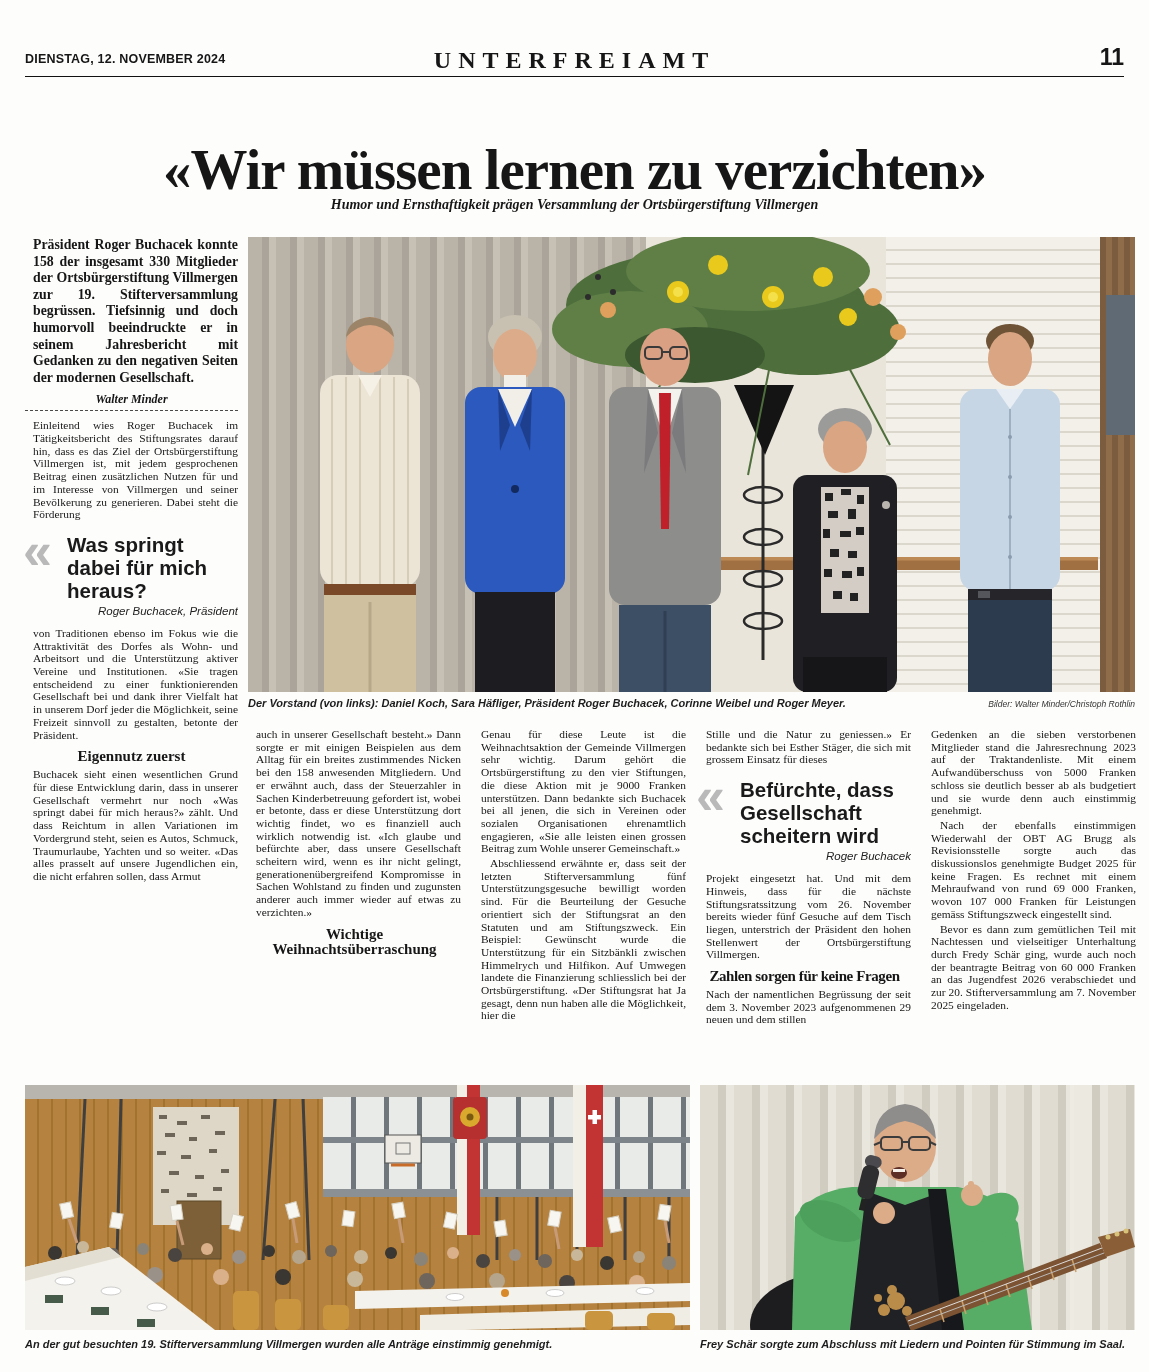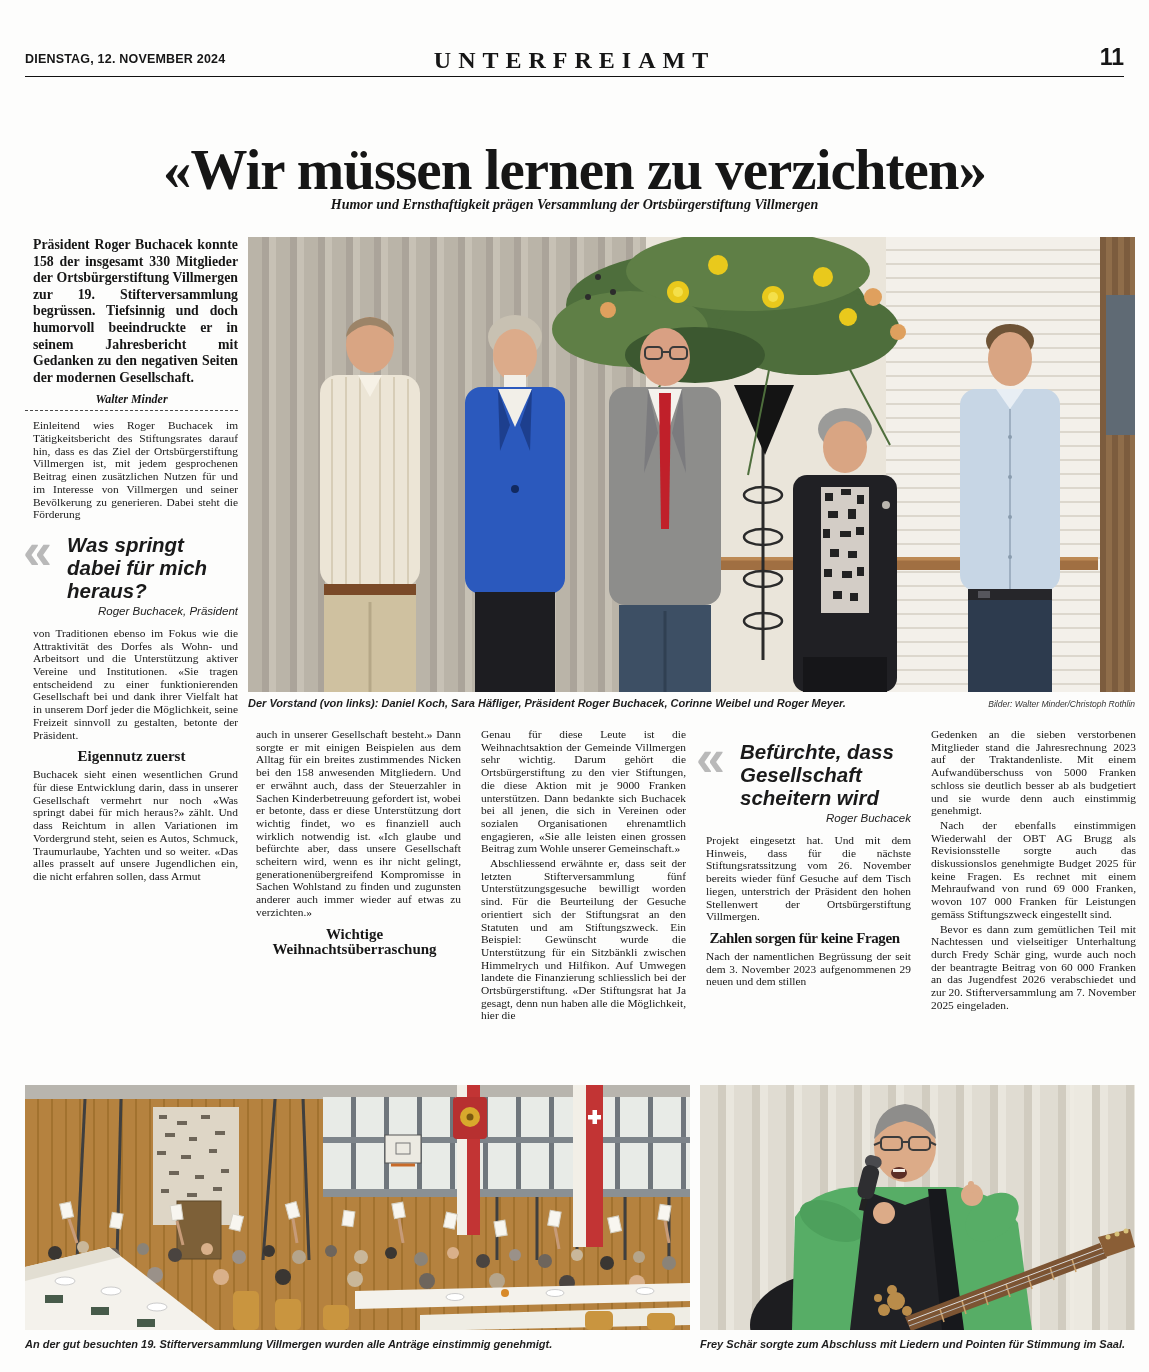--- a/index.html
+++ b/index.html
@@ -26,21 +26,21 @@
   p.body.ind{text-indent:9px;}
   p.lead{font-size:13.8px;line-height:16.6px;font-weight:700;text-align:justify;margin:0 0 6px 8px;}
   .byline{text-align:center;font-weight:700;font-style:italic;font-size:12px;margin:2px 0 0;}
   .byline-rule{border-bottom:1.4px dashed #4a4a4a;margin:3px 0 8px;}
   h3.subhead{font-size:15px;line-height:15px;font-weight:700;text-align:center;margin:8px 0 4px;}
   h3.nowrapped{white-space:nowrap;letter-spacing:-.4px;}
   
   .pullquote{position:relative;margin:12px 0 10px;padding-left:42px;min-height:80px;
              font-family:"Liberation Sans",sans-serif;}
   .qmark{position:absolute;left:-2px;top:-8px;font-size:52px;font-weight:700;color:#b9b9b9;line-height:1;}
-  .qtext{font-size:20.5px;line-height:23px;font-weight:700;font-style:italic;color:#1a1a1a;}
+  .qtext{font-size:20.5px;line-height:23px;font-weight:700;color:#1a1a1a;}
   .qattr{font-size:11.5px;font-style:italic;text-align:right;margin-top:3px;color:#222;}
   
   .photo{position:absolute;overflow:hidden;background:#ddd;}
   .main-photo{left:248px;top:237px;width:887px;height:455px;}
   .bl-photo{left:25px;top:1085px;width:665px;height:245px;}
   .br-photo{left:700px;top:1085px;width:435px;height:245px;}
   .layer{position:absolute;top:0;bottom:0;}
   .mp-curtain{left:0;width:398px;background:repeating-linear-gradient(90deg,#bab4a8 0 14px,#aba49a 14px 21px,#c7c1b5 21px 28px);}
   .mp-wall{left:398px;width:240px;background:#eae5da;}
   .mp-slats{left:638px;width:214px;background:repeating-linear-gradient(180deg,#f3f0ea 0 12px,#dcd7cd 12px 14px);}
@@ -230,20 +230,21 @@
     <p class="body">auch in unserer Gesellschaft besteht.» Dann sorgte er mit einigen Beispielen aus dem Alltag für ein breites zustimmendes Nicken bei den 158 anwesenden Mitgliedern. Und er erwähnt auch, dass der Steuerzahler in Sachen Kinderbetreuung gefordert ist, wobei er betonte, dass er diese Unterstützung dort wichtig findet, wo es finanziell auch wirklich notwendig ist. «Ich glaube und befürchte aber, dass unsere Gesellschaft scheitern wird, wenn es ihr nicht gelingt, generationenübergreifend Kompromisse in Sachen Wohlstand zu finden und zugunsten anderer auch immer wieder auf etwas zu verzichten.»</p>
     <h3 class="subhead">Wichtige Weihnachtsüberraschung</h3>
   </div>
 
   <div class="col c3">
     <p class="body">Genau für diese Leute ist die Weihnachtsaktion der Gemeinde Villmergen sehr wichtig. Darum gehört die Ortsbürgerstiftung zu den vier Stiftungen, die diese Aktion mit je 9000 Franken unterstützen. Dann bedankte sich Buchacek bei all jenen, die sich in Vereinen oder sozialen Organisationen ehrenamtlich engagieren, «Sie alle leisten einen grossen Beitrag zum Wohle unserer Gemeinschaft.»</p>
     <p class="body ind">Abschliessend erwähnte er, dass seit der letzten Stifterversammlung fünf Unterstützungsgesuche bewilligt worden sind. Für die Beurteilung der Gesuche orientiert sich der Stiftungsrat an den Statuten und am Stiftungszweck. Ein Beispiel: Gewünscht wurde die Unterstützung für ein Sitzbänkli zwischen Himmelrych und Hilfikon. Auf Umwegen landete die Finanzierung schliesslich bei der Ortsbürgerstiftung. «Der Stiftungsrat hat Ja gesagt, denn nun haben alle die Möglichkeit, hier die</p>
   </div>
 
   <div class="col c4">
+    <p class="body">Stille und die Natur zu geniessen.» Er bedankte sich bei Esther Stäger, die sich mit grossem Einsatz für dieses</p>
     <div class="pullquote">
       <span class="qmark">«</span>
       <div class="qtext">Befürchte, dass Gesellschaft scheitern wird</div>
       <div class="qattr">Roger Buchacek</div>
     </div>
     <p class="body">Projekt eingesetzt hat. Und mit dem Hinweis, dass für die nächste Stiftungsratssitzung vom 26. November bereits wieder fünf Gesuche auf dem Tisch liegen, unterstrich der Präsident den hohen Stellenwert der Ortsbürgerstiftung Villmergen.</p>
     <h3 class="subhead nowrapped">Zahlen sorgen für keine Fragen</h3>
     <p class="body">Nach der namentlichen Begrüssung der seit dem 3. November 2023 aufgenommenen 29 neuen und dem stillen</p>
   </div>
 

